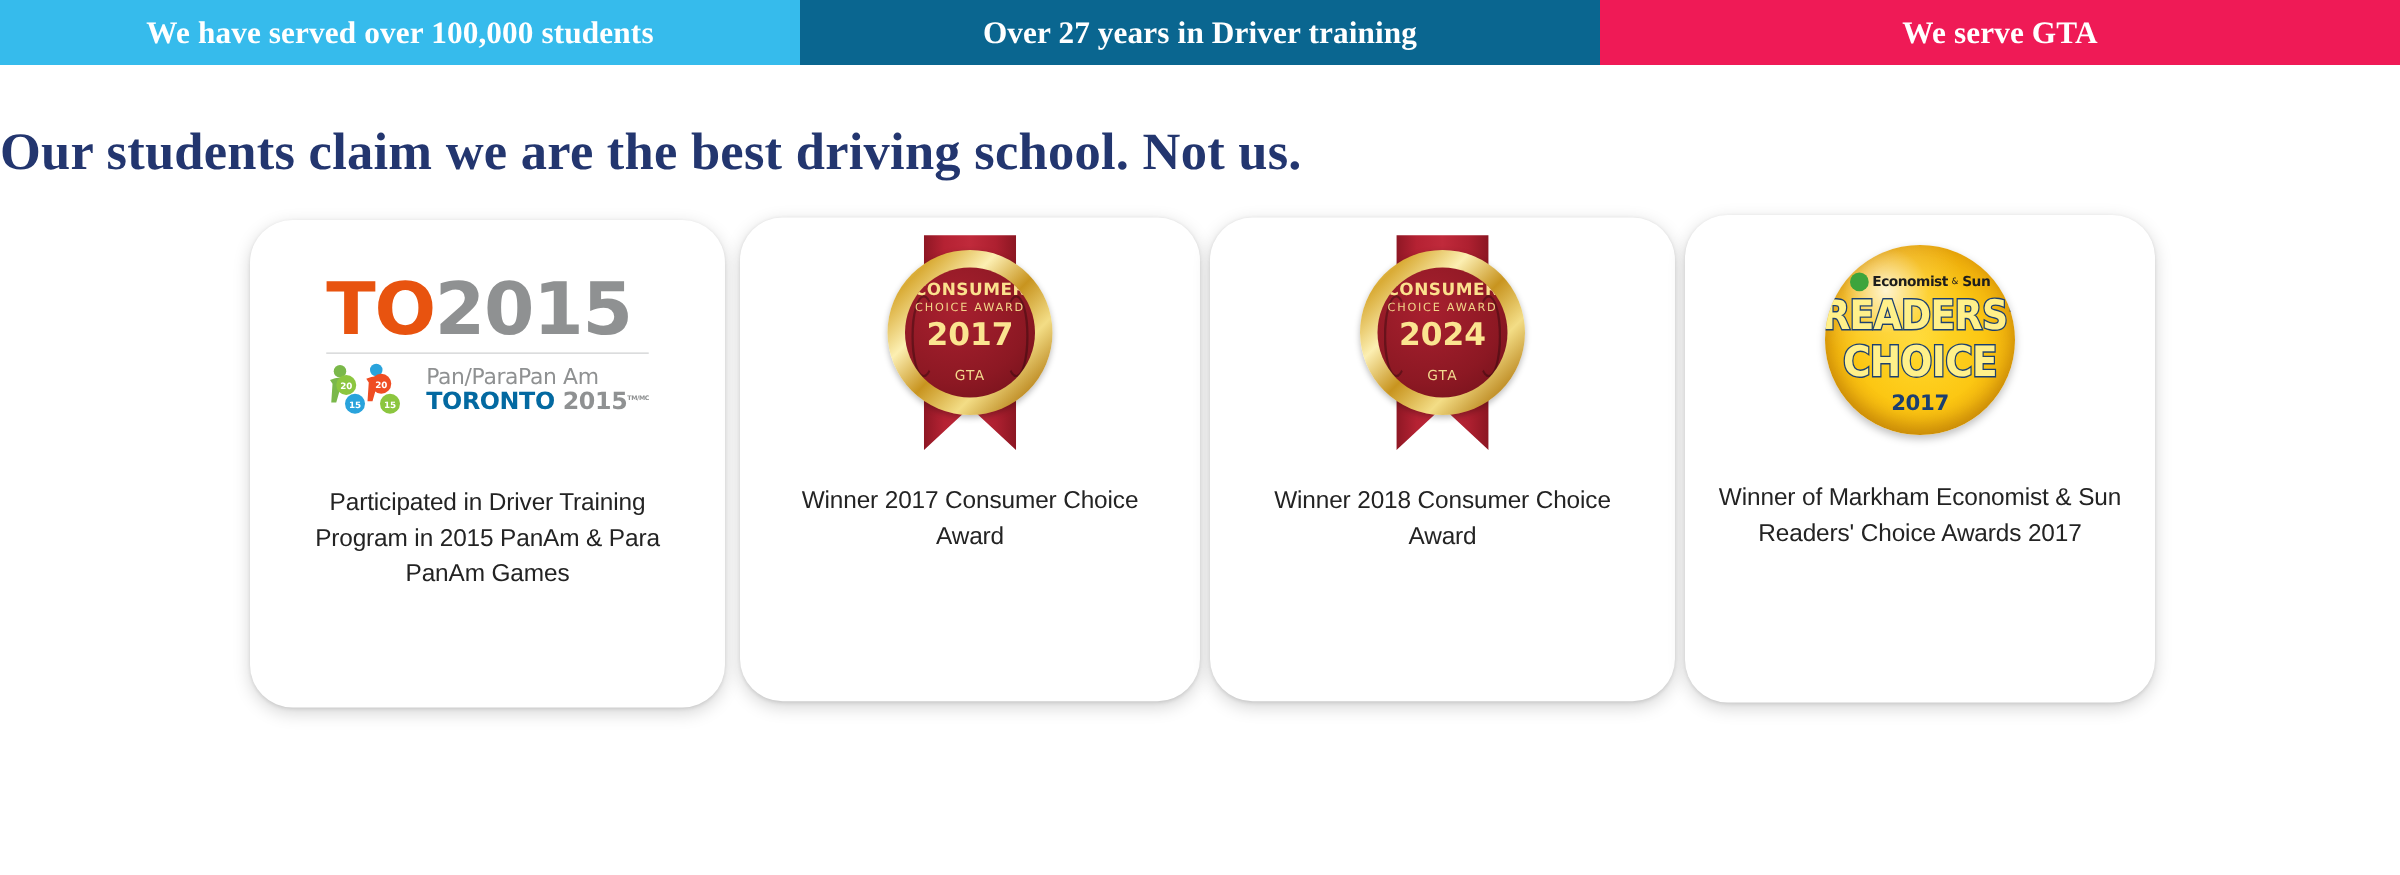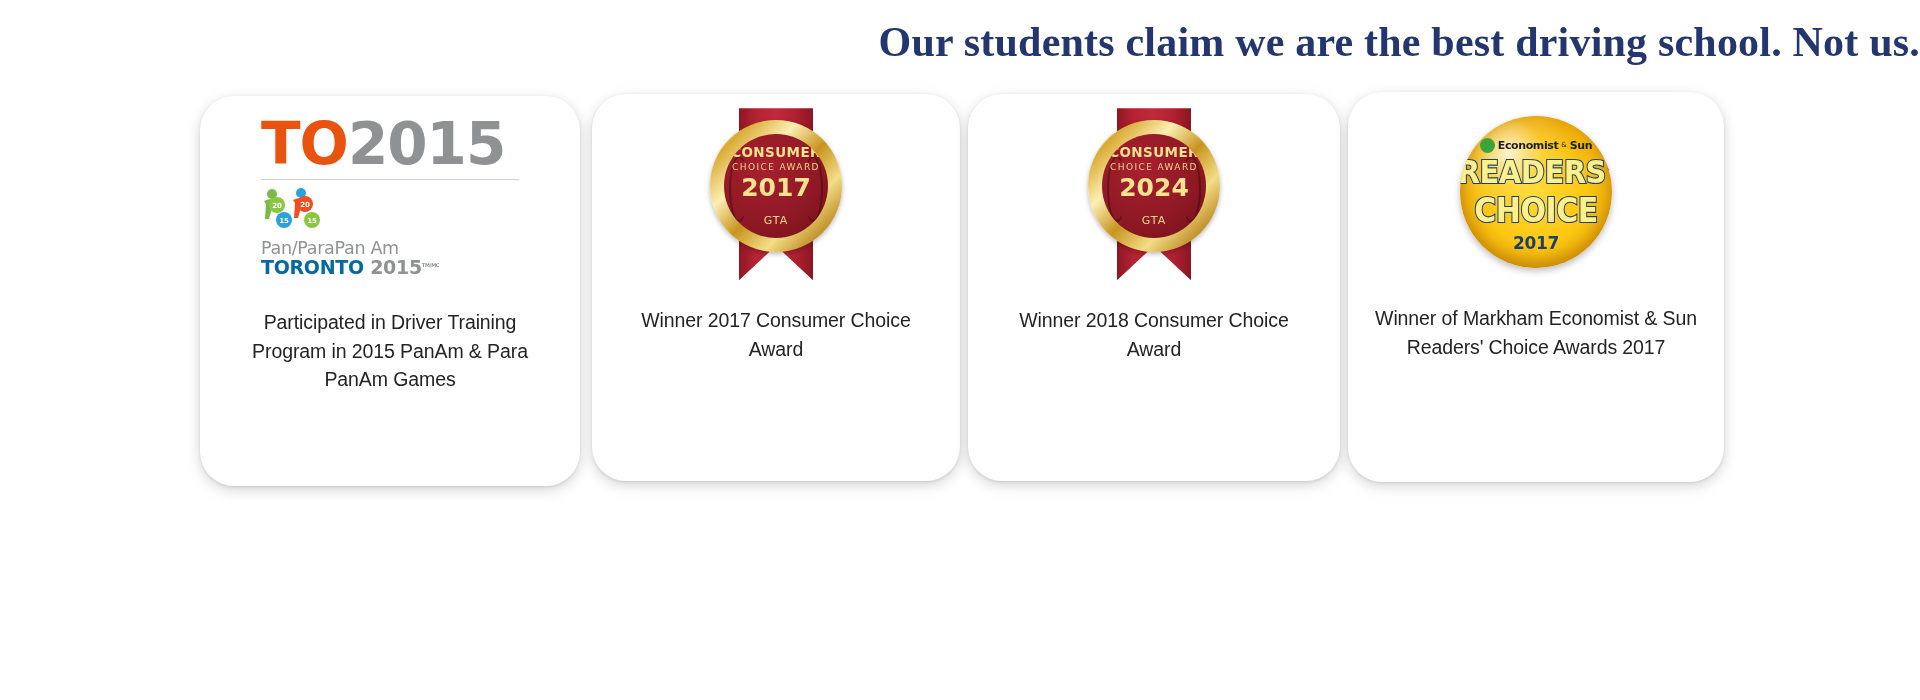--- a/index.html
+++ b/index.html
@@ -32,22 +32,22 @@
   .seg-blue  { background: #36bbec; width: 640px; }
   .seg-teal  { background: #0a6690; width: 640px; }
   .seg-pink  { background: #ef1a56; width: 640px; }
 
   .seg-pink-wide { background: #ef1a56; width: 1280px; }
   .seg-teal-fill { background: #0a6690; width: 640px; }
 
   
   .heading-wrap {
     width: 100%;
-    text-align: right;
-    padding-top: 19px;
+    text-align: left;
+    padding-top: 47px;
   }
   .heading {
     font-family: "Liberation Serif", serif;
     font-weight: 700;
     font-size: 42px;
     color: #23366f;
     letter-spacing: 0.2px;
     line-height: 1.1;
   }
 
@@ -103,21 +103,21 @@
     padding-left: 6px;
   }
   .to-orange { color: #e8530f; }
   .to-grey   { color: #8f9192; }
   .to-rule {
     height: 1px;
     background: #cfd1d2;
     margin: 6px 0 7px 6px;
     width: 258px;
   }
-  .to-bottom { display: flex; gap: 8px; padding-left: 6px; flex-direction: column; }
+  .to-bottom { display: flex; align-items: center; gap: 8px; padding-left: 6px; }
   .to-figs { position: relative; width: 72px; height: 44px; flex: none; }
   .to-words { text-align: left; }
   .to-pan {
     font-family: "DejaVu Sans", sans-serif;
     font-size: 17.5px;
     color: #8f9192;
     line-height: 1.05;
     letter-spacing: -0.3px;
   }
   .to-tor {
@@ -239,20 +239,31 @@
     font-weight: 700; font-size: 17px;
     color: #1b3f70; line-height: 1; margin-top: 9px;
     letter-spacing: -0.3px;
   }
 </style>
 </head>
 <body>
 
 <div class="banner">
 
+  <div class="banner-row banner-row-1">
+    <div class="seg seg-blue">
+      <span>We have served over 100,000 students</span>
+    </div>
+    <div class="seg seg-teal">
+      <span>Over 27 years in Driver training</span>
+    </div>
+    <div class="seg seg-pink">
+      <span>We serve GTA</span>
+    </div>
+  </div>
 
 
 </div>
 
 <div class="heading-wrap">
   <h1 class="heading">Our students claim we are the best driving school. Not us.</h1>
 </div>
 
 <div class="cards">
 

